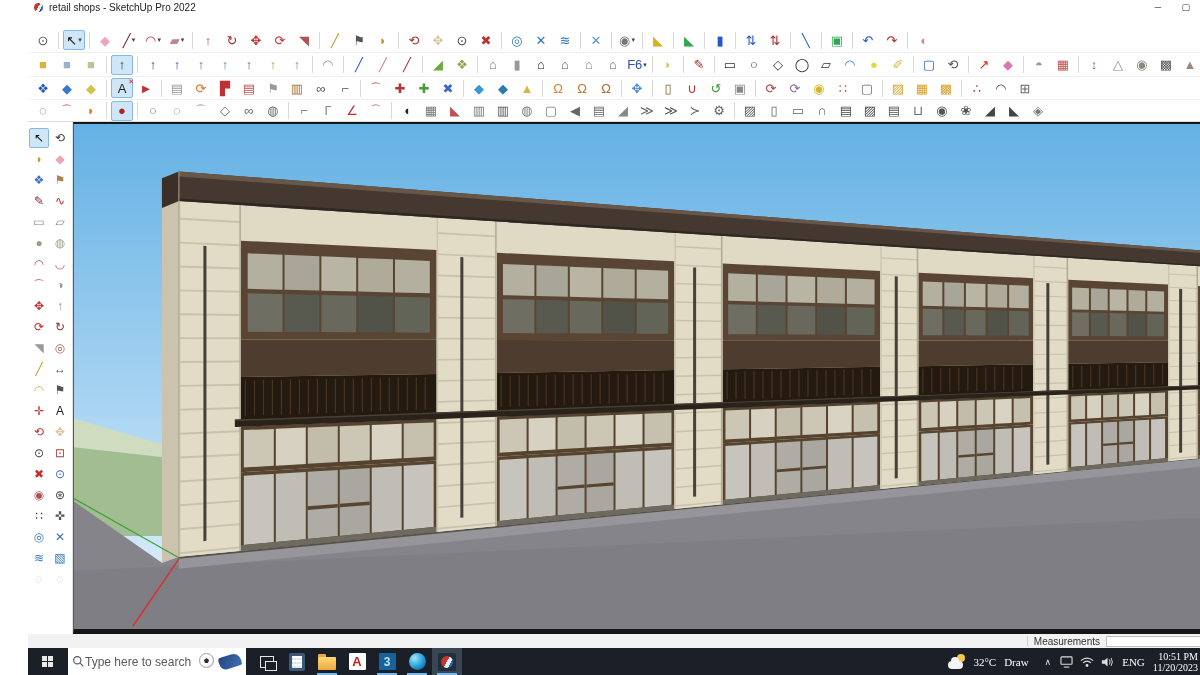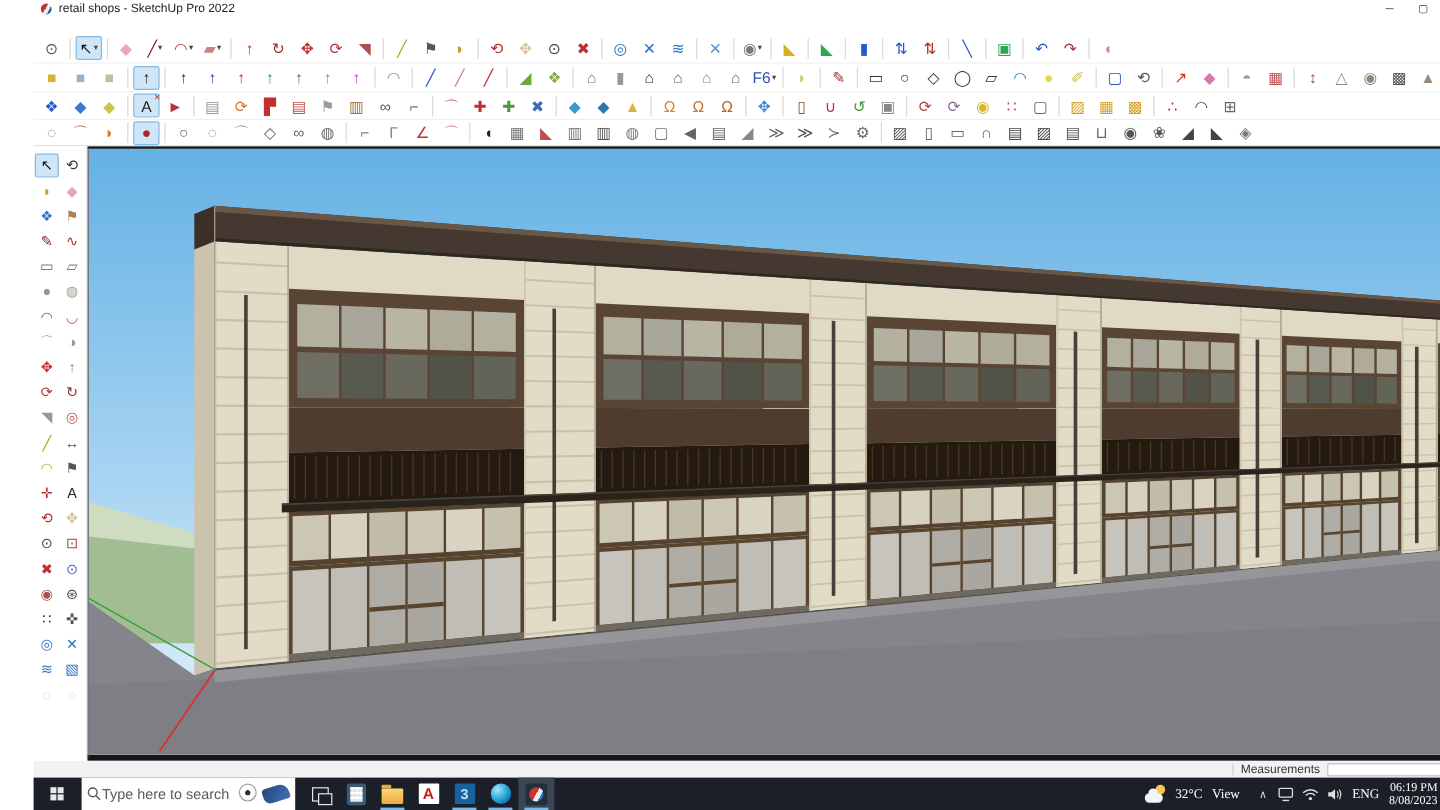--- a/index.html
+++ b/index.html
@@ -1241,21 +1241,21 @@
       <div class="run-line"></div>
     </div>
 
     <div class="tray">
       <div class="weather">
         <div class="w-icon">
             <div class="w-sun"></div>
             <div class="w-cloud"></div>
           </div>
         <span class="tray-txt">32°C</span>
-        <span class="tray-txt">View</span>
+        <span class="tray-txt">Draw</span>
       </div>
       <span class="chev">∧</span>
       <span class="tray-ic">
         <svg width="13" height="12" viewBox="0 0 14 13">
             <rect x="1" y="1" width="12" height="8" rx="1" fill="none" stroke="#ddd" stroke-width="1.2"></rect>
             <line x1="4" y1="12" x2="10" y2="12" stroke="#ddd" stroke-width="1.2"></line>
           </svg>
       </span>
       <span class="tray-ic">
         <svg width="14" height="12" viewBox="0 0 16 13">
@@ -1265,22 +1265,22 @@
           </svg>
       </span>
       <span class="tray-ic">
         <svg width="14" height="12" viewBox="0 0 16 13">
             <polygon points="1,4.5 4,4.5 7.5,1.5 7.5,11.5 4,8.5 1,8.5" fill="#ddd"></polygon>
             <path d="M9.5 3.5 Q11.5 6.5 9.5 9.5 M11.5 2 Q14.5 6.5 11.5 11" fill="none" stroke="#ddd" stroke-width="1.1"></path>
           </svg>
       </span>
       <span class="tray-txt">ENG</span>
       <div class="clock">
-        <div>06:19 PM</div>
-        <div>8/08/2023</div>
+        <div>10:51 PM</div>
+        <div>11/20/2023</div>
       </div>
       <div class="notif">
         <div class="box"></div>
         <div class="badge">7</div>
       </div>
     </div>
   </div>
 </div>
 
 </body></html>

